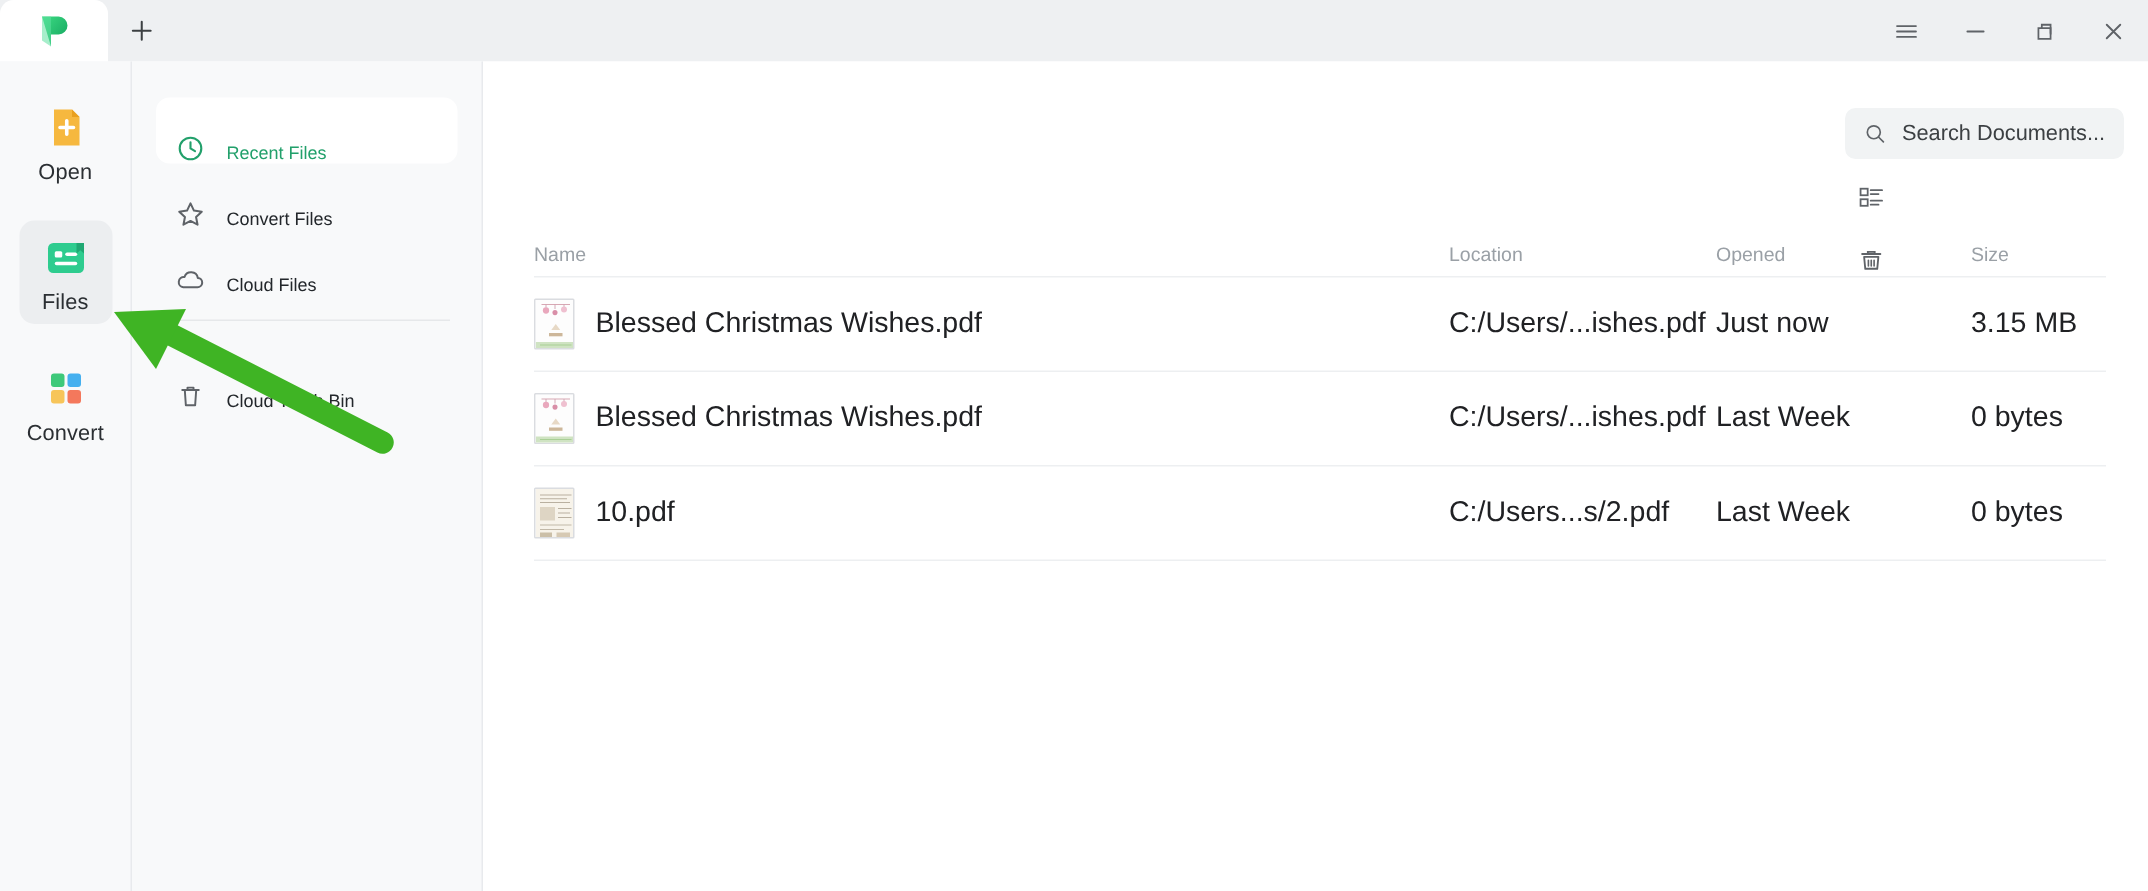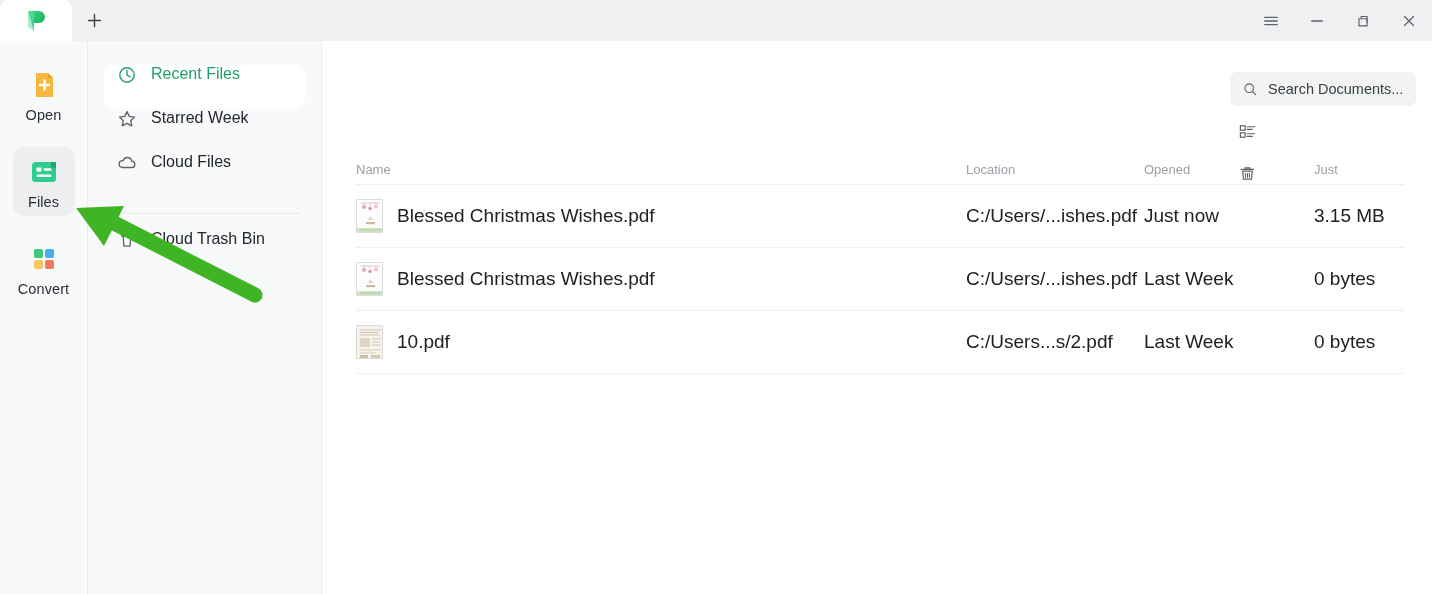--- a/index.html
+++ b/index.html
@@ -63,23 +63,23 @@
 
   
   .nav {
     position: absolute; left: 88px; top: 41px; width: 234px; height: 553px;
     background: #f8f9fa;
     border-right: 1px solid #e8eaed;
     padding: 24px 16px 0 16px;
   }
   .nav-item {
     height: 44px; border-radius: 9px;
-    display: flex; align-items: flex-start; gap: 14px;
+    display: flex; align-items: flex-end; gap: 14px;
     padding: 0 13px;
-    font-size: 16px; color: #23272b;
+    font-size: 12px; color: #23272b;
   }
   .nav-item.active { background: #ffffff; color: #22a06b; }
   .nav-item.active .nav-label { color: #22a06b; }
   .nav-ico { width: 20px; height: 20px; display: block; color: #5f6368; flex: none; }
   .nav-item.active .nav-ico { color: #22a06b; }
   .nav-sep { height: 1px; background: #e6e8ea; margin: 16px 5px 16px 5px; }
 
   
   .main {
     position: absolute; left: 322px; top: 41px;
@@ -234,21 +234,21 @@
       </span>
       <span class="nav-label">Recent Files</span>
     </div>
 
     <div class="nav-item">
       <span class="nav-ico">
         <svg viewBox="0 0 20 20" width="20" height="20">
           <path d="M10 2.6l2.3 4.8 5.2.7-3.8 3.6 1 5.1-4.7-2.5-4.7 2.5 1-5.1-3.8-3.6 5.2-.7z" fill="none" stroke="currentColor" stroke-width="1.35" stroke-linejoin="round"></path>
         </svg>
       </span>
-      <span class="nav-label">Starred Week</span>
+      <span class="nav-label">Convert Files</span>
     </div>
 
     <div class="nav-item">
       <span class="nav-ico">
         <svg viewBox="0 0 20 20" width="20" height="20">
           <path d="M5.2 14.5h9.3a3.1 3.1 0 0 0 .4-6.2 4.6 4.6 0 0 0-8.9-.6 3.4 3.4 0 0 0-.8 6.8z" fill="none" stroke="currentColor" stroke-width="1.35" stroke-linejoin="round"></path>
         </svg>
       </span>
       <span class="nav-label">Cloud Files</span>
     </div>
@@ -294,21 +294,21 @@
         </svg>
       </div>
     </div>
 
     <div class="table">
 
       <div class="thead">
         <div class="c-name">Name</div>
         <div class="c-loc">Location</div>
         <div class="c-open">Opened</div>
-        <div class="c-size">Just</div>
+        <div class="c-size">Size</div>
       </div>
 
       <div class="row">
         <div class="c-name">
           <span class="thumb">
             <svg viewBox="0 0 27 34" width="27" height="34">
               <rect width="27" height="34" fill="#fdfdfd"></rect>
               <path d="M4 3h19" stroke="#d8a8b4" stroke-width=".7"></path>
               <circle cx="7" cy="7" r="2.1" fill="#e9a8bd"></circle>
               <circle cx="13" cy="8.4" r="1.7" fill="#d98fa8"></circle>

